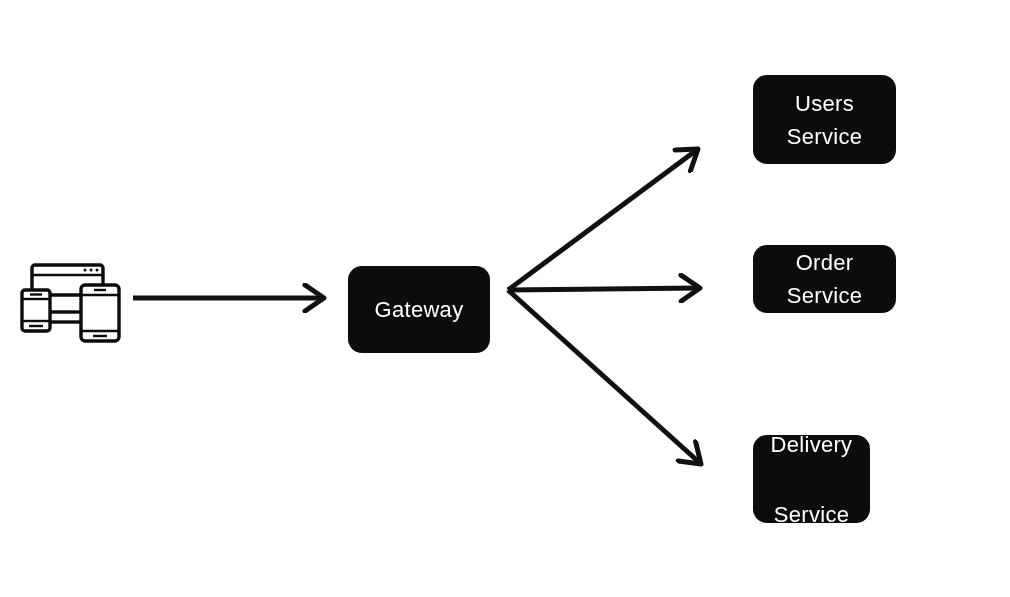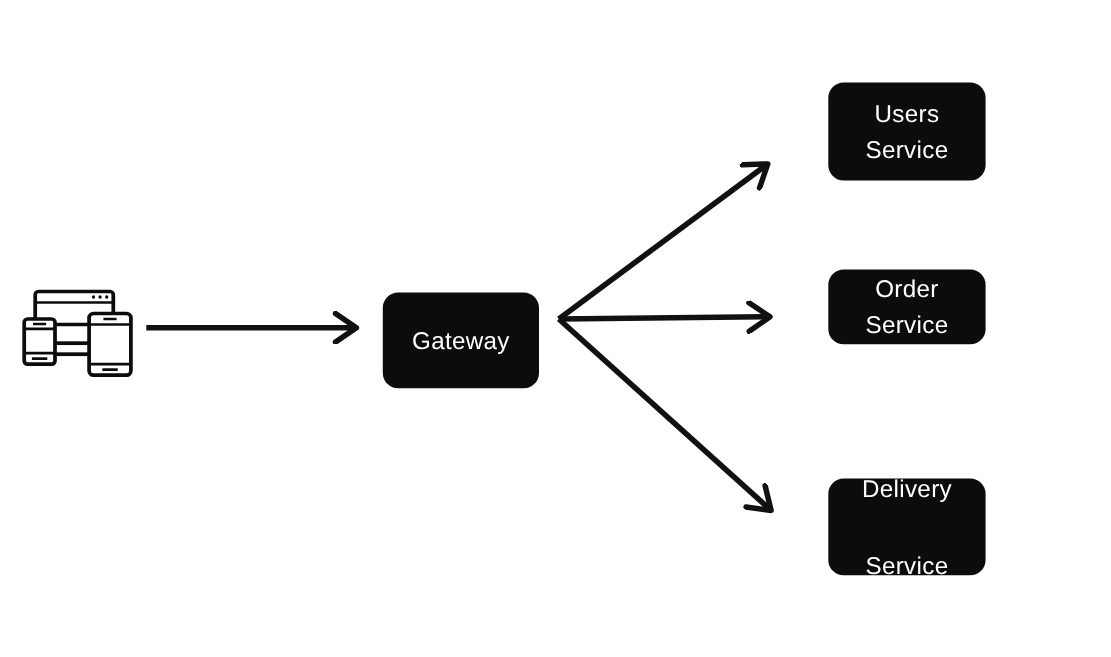--- a/index.html
+++ b/index.html
@@ -27,21 +27,21 @@
     border-radius:14px;
     display:flex;flex-direction:column;
     align-items:center;justify-content:center;
     font-weight:normal;
     text-align:center;
   }
   .node .line{display:block;font-size:22px;line-height:33px;letter-spacing:.3px;}
   #gateway-node{left:348px;top:246px;width:142px;height:87px;font-size:23px;letter-spacing:.3px;margin-top:20px;}
   #users-node{left:753px;top:75px;width:143px;height:89px;}
   #order-node{left:753px;top:245px;width:143px;height:68px;}
-  #delivery-node{left:753px;top:435px;width:143px;height:88px;gap:37px;}
+  #delivery-node{left:753px;top:435px;width:117px;height:88px;gap:37px;}
   .client-icon{position:absolute;left:18px;top:256px;width:106px;height:90px;}
   .client-icon .stroke{fill:#ffffff;stroke:#0c0c0c;stroke-width:3.4;}
   .client-icon .thin{stroke:#0c0c0c;stroke-width:2.4;}
   .client-icon .dot{fill:#0c0c0c;stroke:none;}
 </style>
 </head>
 <body>
 
 <div class="canvas">
 

